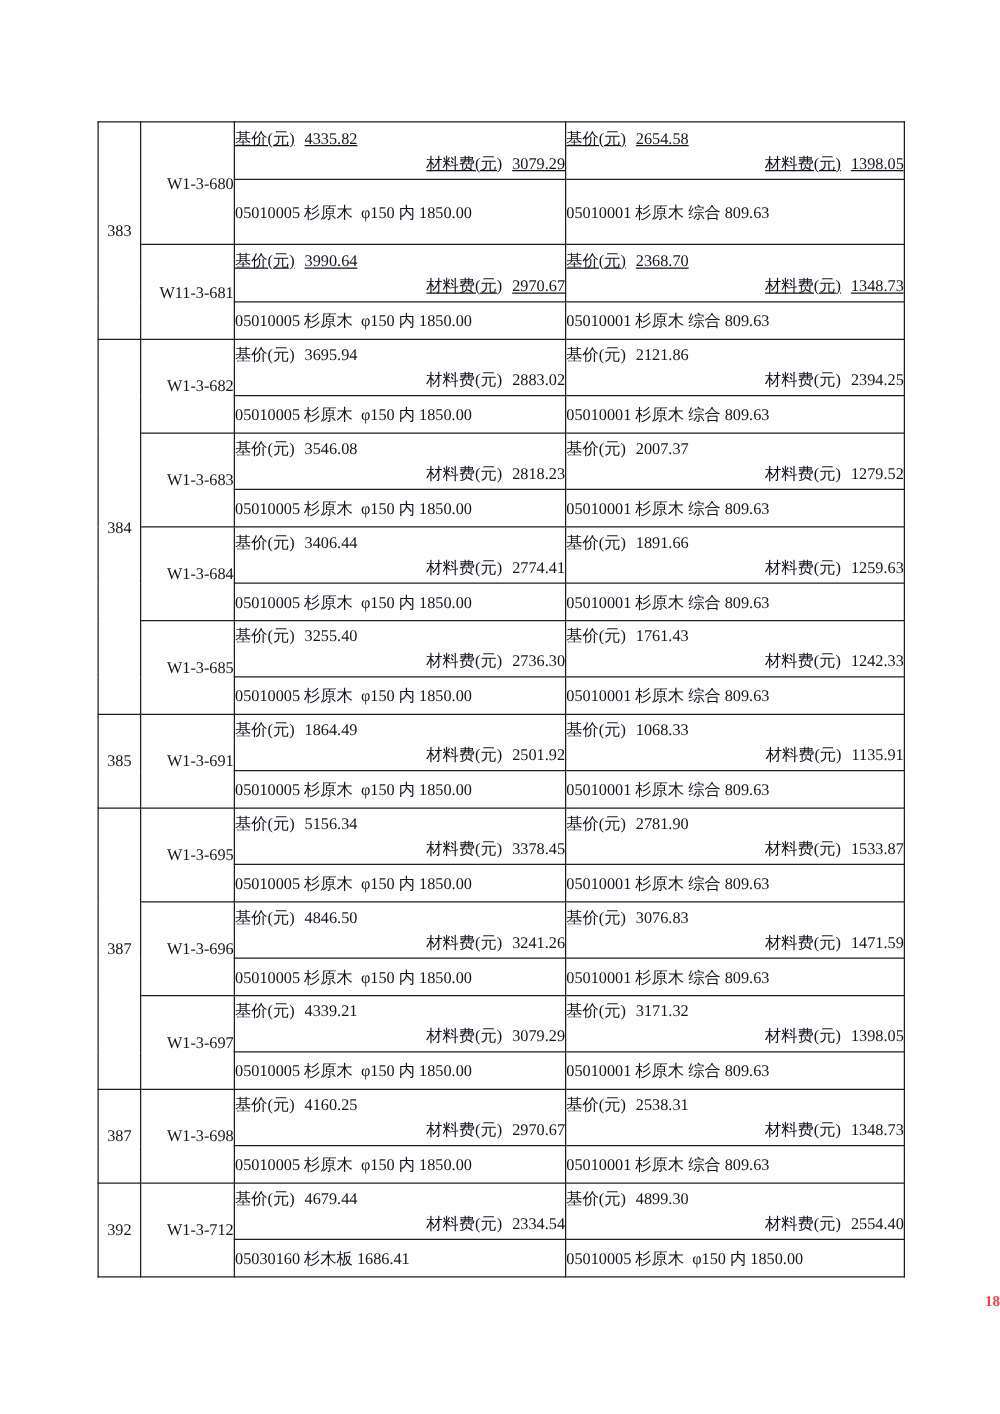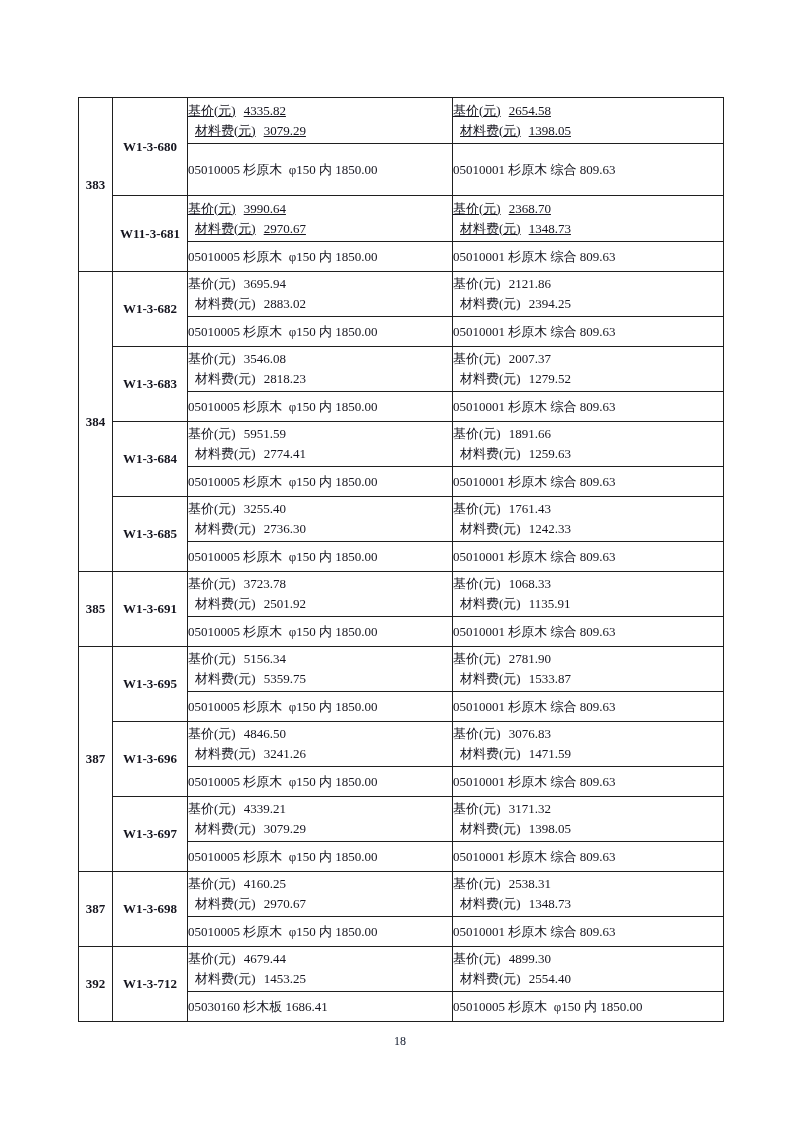--- a/index.html
+++ b/index.html
@@ -22,42 +22,42 @@
     border: 1.5px solid #1f1f1f;
   }
   table.quota td {
     border: 1px solid #1f1f1f;
     font-size: 13px;
     line-height: 20px;
     vertical-align: middle;
     padding: 0;
     overflow: hidden;
   }
-  td.g { text-align: center; font-weight: bold; }           
-  td.c { text-align: center; font-weight: bold; }           
+  td.g { text-align: center; }           
+  td.c { text-align: right; }           
   td.p { padding: 2px 2px 2px 6px; height: 44px; }  
   td.p.hA { height: 45px; text-decoration: underline; }
   td.m {                                  
     padding-left: 6px;
     height: 29px;
     white-space: pre;
     margin-left: 40px;
   }
   td.m.tall { height: 51px; }
-  .ln2 { padding-left: 7px; }
+  .ln2 { padding-left: 7px; text-align: right; }
   .nv { margin-left: 8px; }
 
   .pageno {
     position: absolute;
     left: 0; right: 0;
     top: 1034px;
-    text-align: center;
+    text-align: right;
     font-size: 12px;
-    font-weight: normal;
-    color: #0f172a;
+    font-weight: bold;
+    color: #ef4444;
   }
 </style>
 </head>
 <body>
 
 <div class="page">
 
   <table class="quota">
     <colgroup>
       <col style="width:34px">
@@ -126,21 +126,21 @@
           <div class="ln2"><span>材料费(元)</span><span class="nv">1279.52</span></div>
         </td>
       </tr>
       <tr>
         <td class="m">05010005 杉原木  φ150 内 1850.00</td>
         <td class="m">05010001 杉原木 综合 809.63</td>
       </tr>
       <tr>
         <td class="c" rowspan="2">W1-3-684</td>
         <td class="p">
-          <div class="ln1"><span>基价(元)</span><span class="nv">5951.59</span></div>
+          <div class="ln1"><span>基价(元)</span><span class="nv">3406.44</span></div>
           <div class="ln2"><span>材料费(元)</span><span class="nv">2774.41</span></div>
         </td>
         <td class="p">
           <div class="ln1"><span>基价(元)</span><span class="nv">1891.66</span></div>
           <div class="ln2"><span>材料费(元)</span><span class="nv">1259.63</span></div>
         </td>
       </tr>
       <tr>
         <td class="m">05010005 杉原木  φ150 内 1850.00</td>
         <td class="m">05010001 杉原木 综合 809.63</td>
@@ -158,39 +158,39 @@
       </tr>
       <tr>
         <td class="m">05010005 杉原木  φ150 内 1850.00</td>
         <td class="m">05010001 杉原木 综合 809.63</td>
       </tr>
 
       <tr>
         <td class="g" rowspan="2">385</td>
         <td class="c" rowspan="2">W1-3-691</td>
         <td class="p">
-          <div class="ln1"><span>基价(元)</span><span class="nv">3723.78</span></div>
+          <div class="ln1"><span>基价(元)</span><span class="nv">1864.49</span></div>
           <div class="ln2"><span>材料费(元)</span><span class="nv">2501.92</span></div>
         </td>
         <td class="p">
           <div class="ln1"><span>基价(元)</span><span class="nv">1068.33</span></div>
           <div class="ln2"><span>材料费(元)</span><span class="nv">1135.91</span></div>
         </td>
       </tr>
       <tr>
         <td class="m">05010005 杉原木  φ150 内 1850.00</td>
         <td class="m">05010001 杉原木 综合 809.63</td>
       </tr>
 
       <tr>
         <td class="g" rowspan="6">387</td>
         <td class="c" rowspan="2">W1-3-695</td>
         <td class="p">
           <div class="ln1"><span>基价(元)</span><span class="nv">5156.34</span></div>
-          <div class="ln2"><span>材料费(元)</span><span class="nv">5359.75</span></div>
+          <div class="ln2"><span>材料费(元)</span><span class="nv">3378.45</span></div>
         </td>
         <td class="p">
           <div class="ln1"><span>基价(元)</span><span class="nv">2781.90</span></div>
           <div class="ln2"><span>材料费(元)</span><span class="nv">1533.87</span></div>
         </td>
       </tr>
       <tr>
         <td class="m">05010005 杉原木  φ150 内 1850.00</td>
         <td class="m">05010001 杉原木 综合 809.63</td>
       </tr>
@@ -240,21 +240,21 @@
       <tr>
         <td class="m">05010005 杉原木  φ150 内 1850.00</td>
         <td class="m">05010001 杉原木 综合 809.63</td>
       </tr>
 
       <tr>
         <td class="g" rowspan="2">392</td>
         <td class="c" rowspan="2">W1-3-712</td>
         <td class="p">
           <div class="ln1"><span>基价(元)</span><span class="nv">4679.44</span></div>
-          <div class="ln2"><span>材料费(元)</span><span class="nv">1453.25</span></div>
+          <div class="ln2"><span>材料费(元)</span><span class="nv">2334.54</span></div>
         </td>
         <td class="p">
           <div class="ln1"><span>基价(元)</span><span class="nv">4899.30</span></div>
           <div class="ln2"><span>材料费(元)</span><span class="nv">2554.40</span></div>
         </td>
       </tr>
       <tr>
         <td class="m">05030160 杉木板 1686.41</td>
         <td class="m">05010005 杉原木  φ150 内 1850.00</td>
       </tr>

